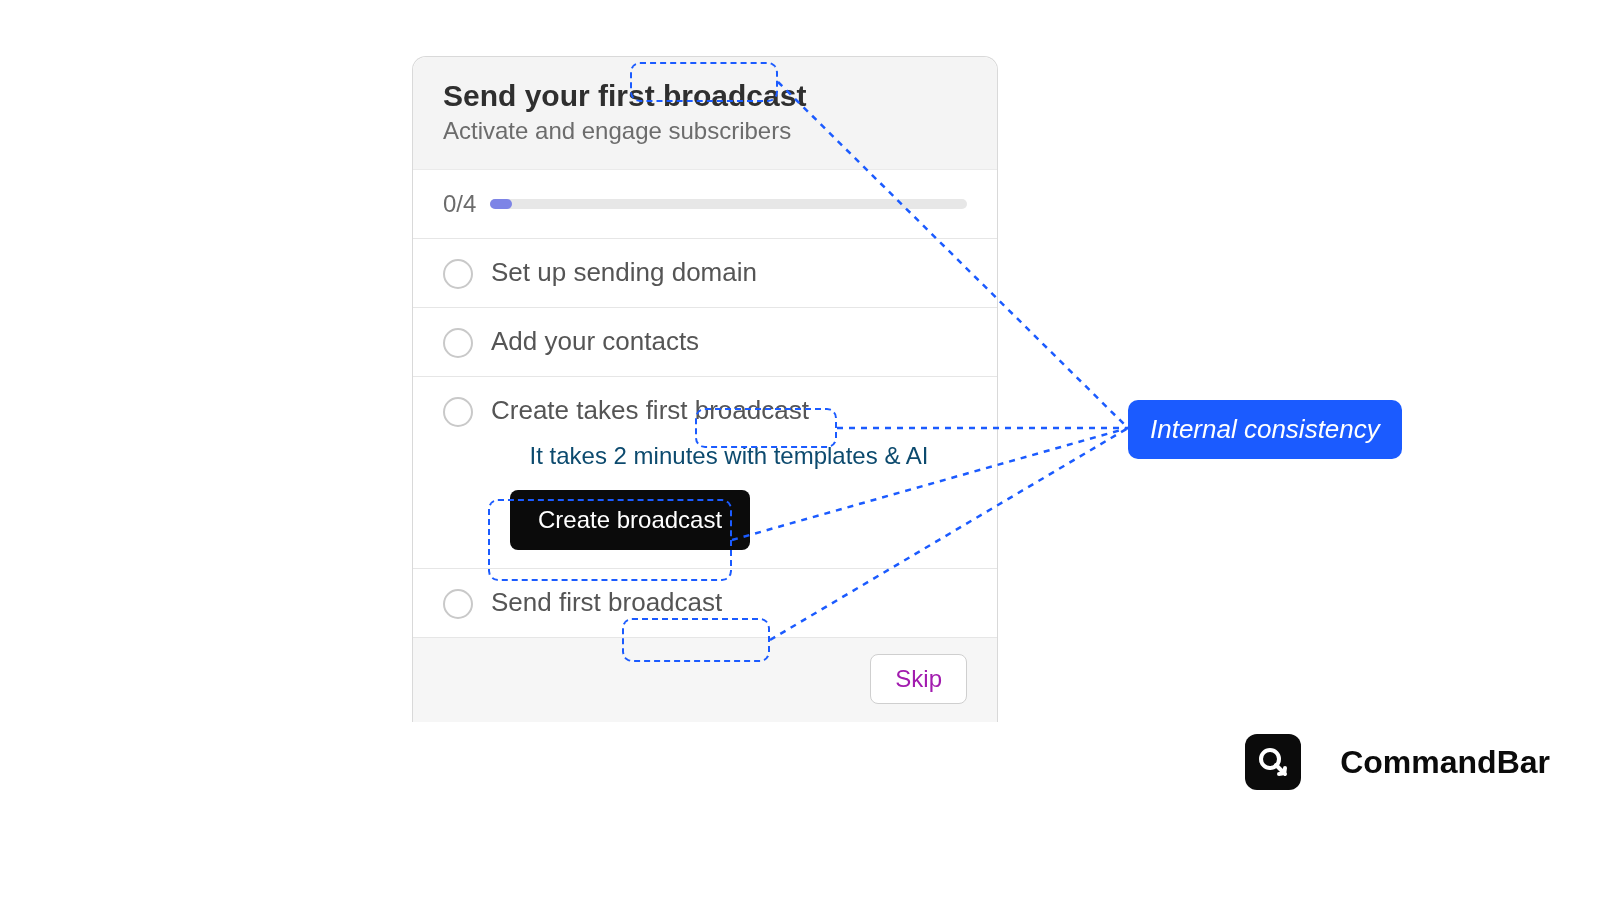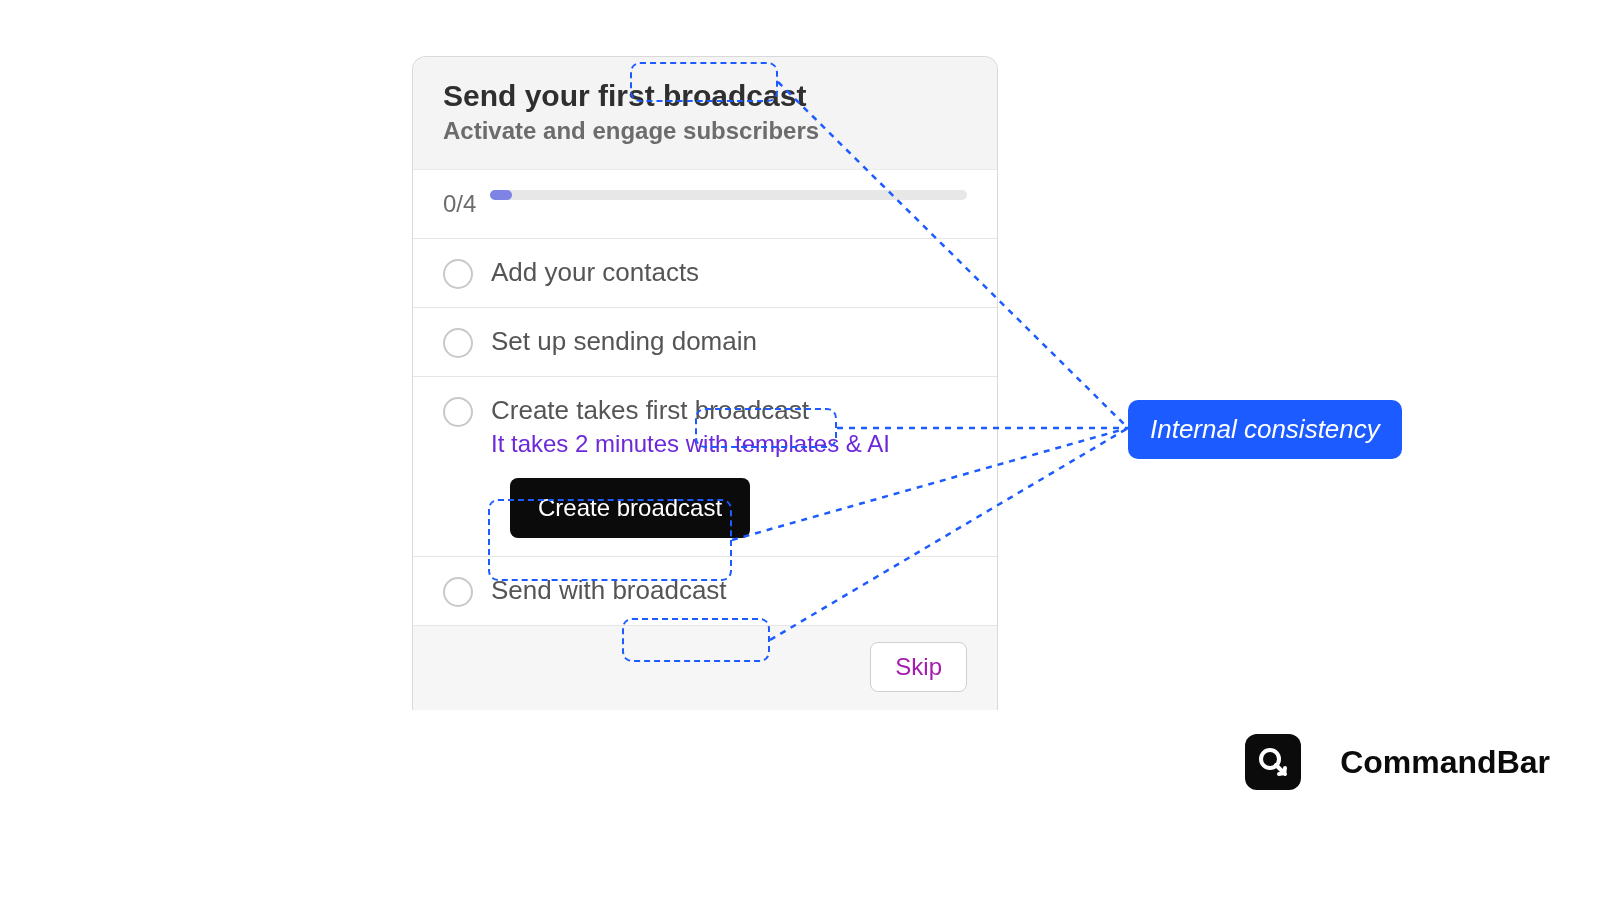--- a/index.html
+++ b/index.html
@@ -31,27 +31,27 @@
     border-top-right-radius: 14px;
   }
   .card-title {
     font-size: 30px;
     font-weight: 650;
     color: #2f2f2f;
     margin-bottom: 4px;
   }
   .card-subtitle {
     font-size: 24px;
-    font-weight: 700;
+    font-weight: 400;
     color: #6c6c6c;
   }
 
   .progress-section {
     display: flex;
-    align-items: flex-start;
+    align-items: center;
     padding: 20px 30px 20px 30px;
   }
   .progress-label {
     font-size: 24px;
     color: #6c6c6c;
     margin-right: 14px;
     font-weight: 500;
   }
   .progress-track {
     flex: 1;
@@ -87,22 +87,23 @@
     background: #ffffff;
   }
   .step-body { flex: 1; }
   .step-title {
     font-size: 26px;
     color: #555;
     font-weight: 400;
   }
   .step-sub {
     font-size: 24px;
-    color: #6d28d9;
-    margin-top: 4px;
+    color: #0c4a6e;
+    margin-top: 16px;
+    text-align: center;
   }
   .step-cta {
     display: inline-block;
     margin-top: 20px;
     background: #0b0b0b;
     color: #ffffff;
     font-size: 24px;
     font-weight: 500;
     padding: 16px 28px;
     border-radius: 8px;
@@ -191,44 +192,44 @@
   <div class="progress-section">
     <div class="progress-label">0/4</div>
     <div class="progress-track">
       <div class="progress-fill"></div>
     </div>
   </div>
 
   <div class="step">
     <div class="step-radio"></div>
     <div class="step-body">
+      <div class="step-title">Set up sending domain</div>
+    </div>
+  </div>
+
+  <div class="step">
+    <div class="step-radio"></div>
+    <div class="step-body">
       <div class="step-title">Add your contacts</div>
-    </div>
-  </div>
-
-  <div class="step">
-    <div class="step-radio"></div>
-    <div class="step-body">
-      <div class="step-title">Set up sending domain</div>
     </div>
   </div>
 
   <div class="step">
     <div class="step-radio"></div>
     <div class="step-body">
       <div class="step-title">Create takes first broadcast</div>
       <div class="step-sub">It takes 2 minutes with templates &amp; AI</div>
       <button class="step-cta">Create broadcast</button>
     </div>
   </div>
 
   <div class="step">
     <div class="step-radio"></div>
     <div class="step-body">
-      <div class="step-title">Send with broadcast</div>
+      <div class="step-title">Send first broadcast</div>
     </div>
   </div>
 
   <div class="card-footer">
     <button class="skip-btn">Skip</button>
   </div>
 </div>
 
 <div class="dashed-box" style="left:630px; top:62px; width:148px; height:40px;"></div>
 

